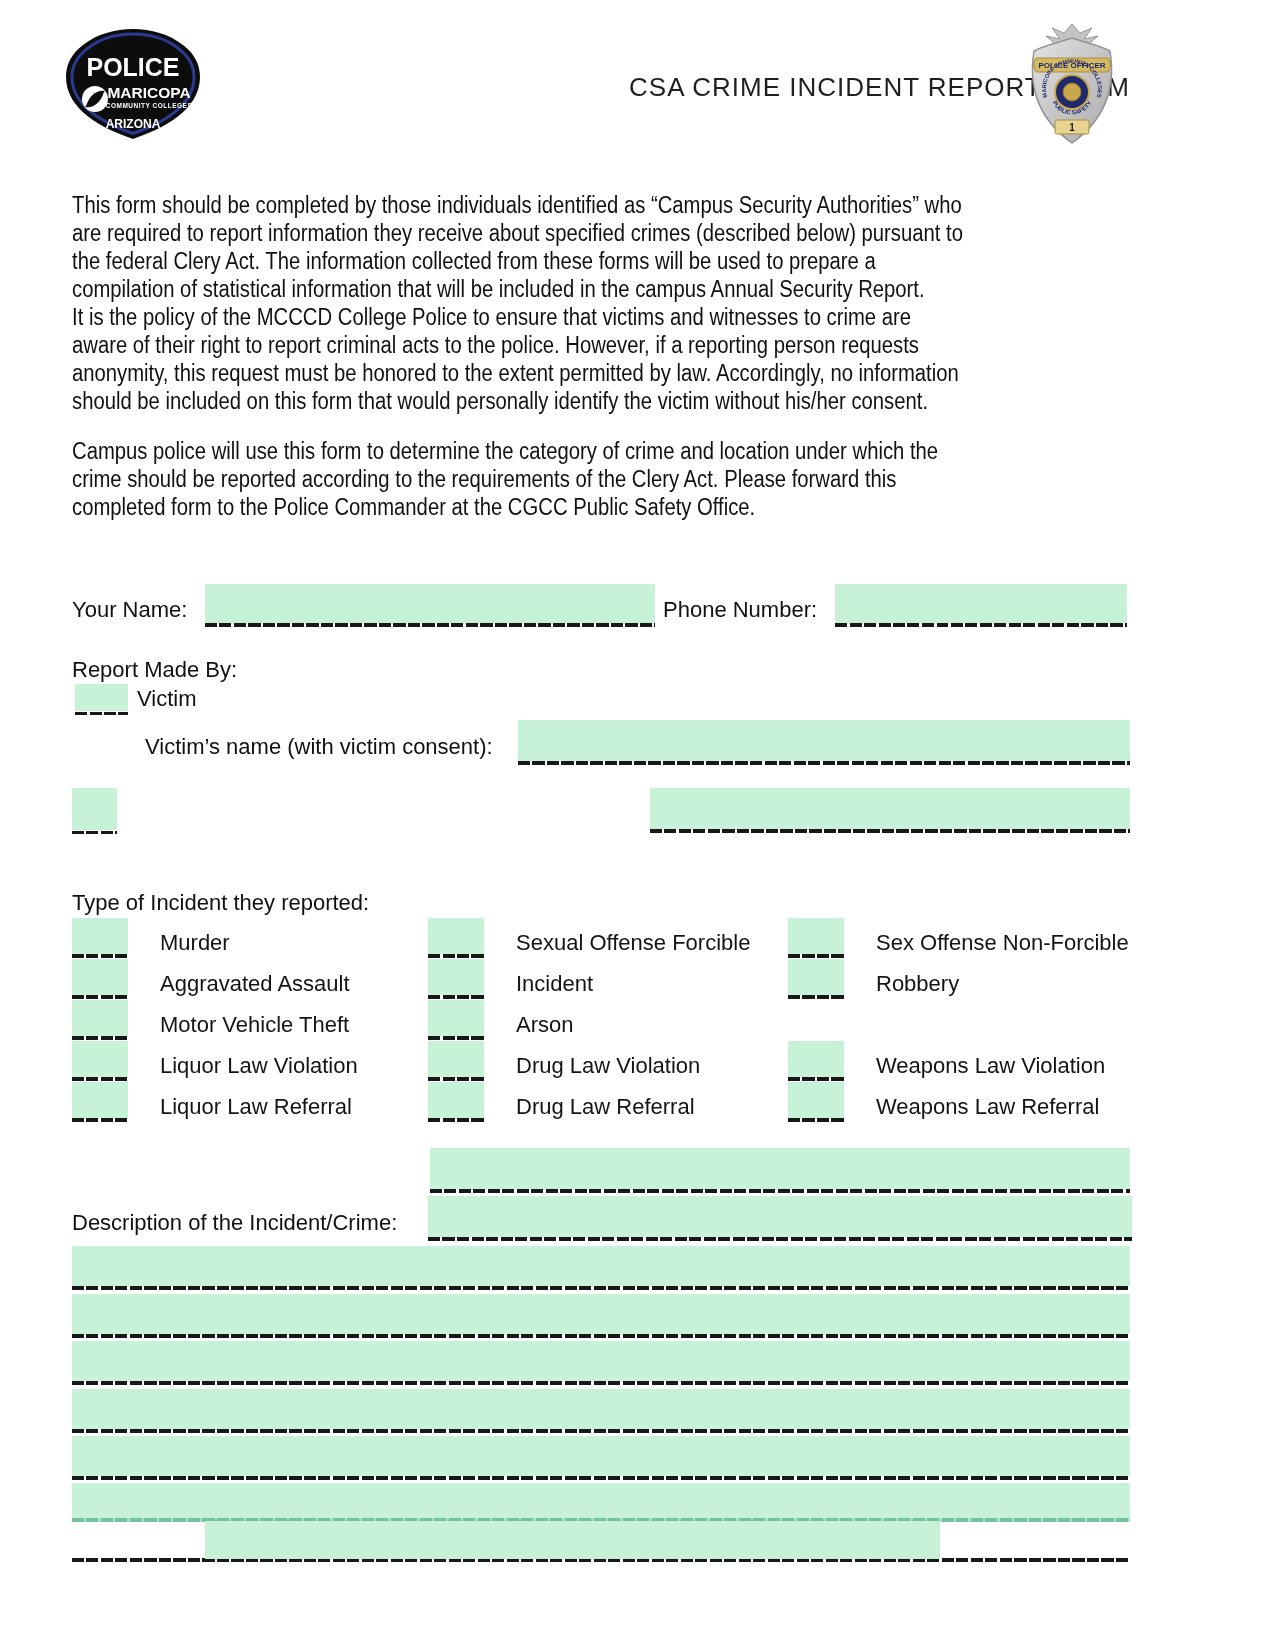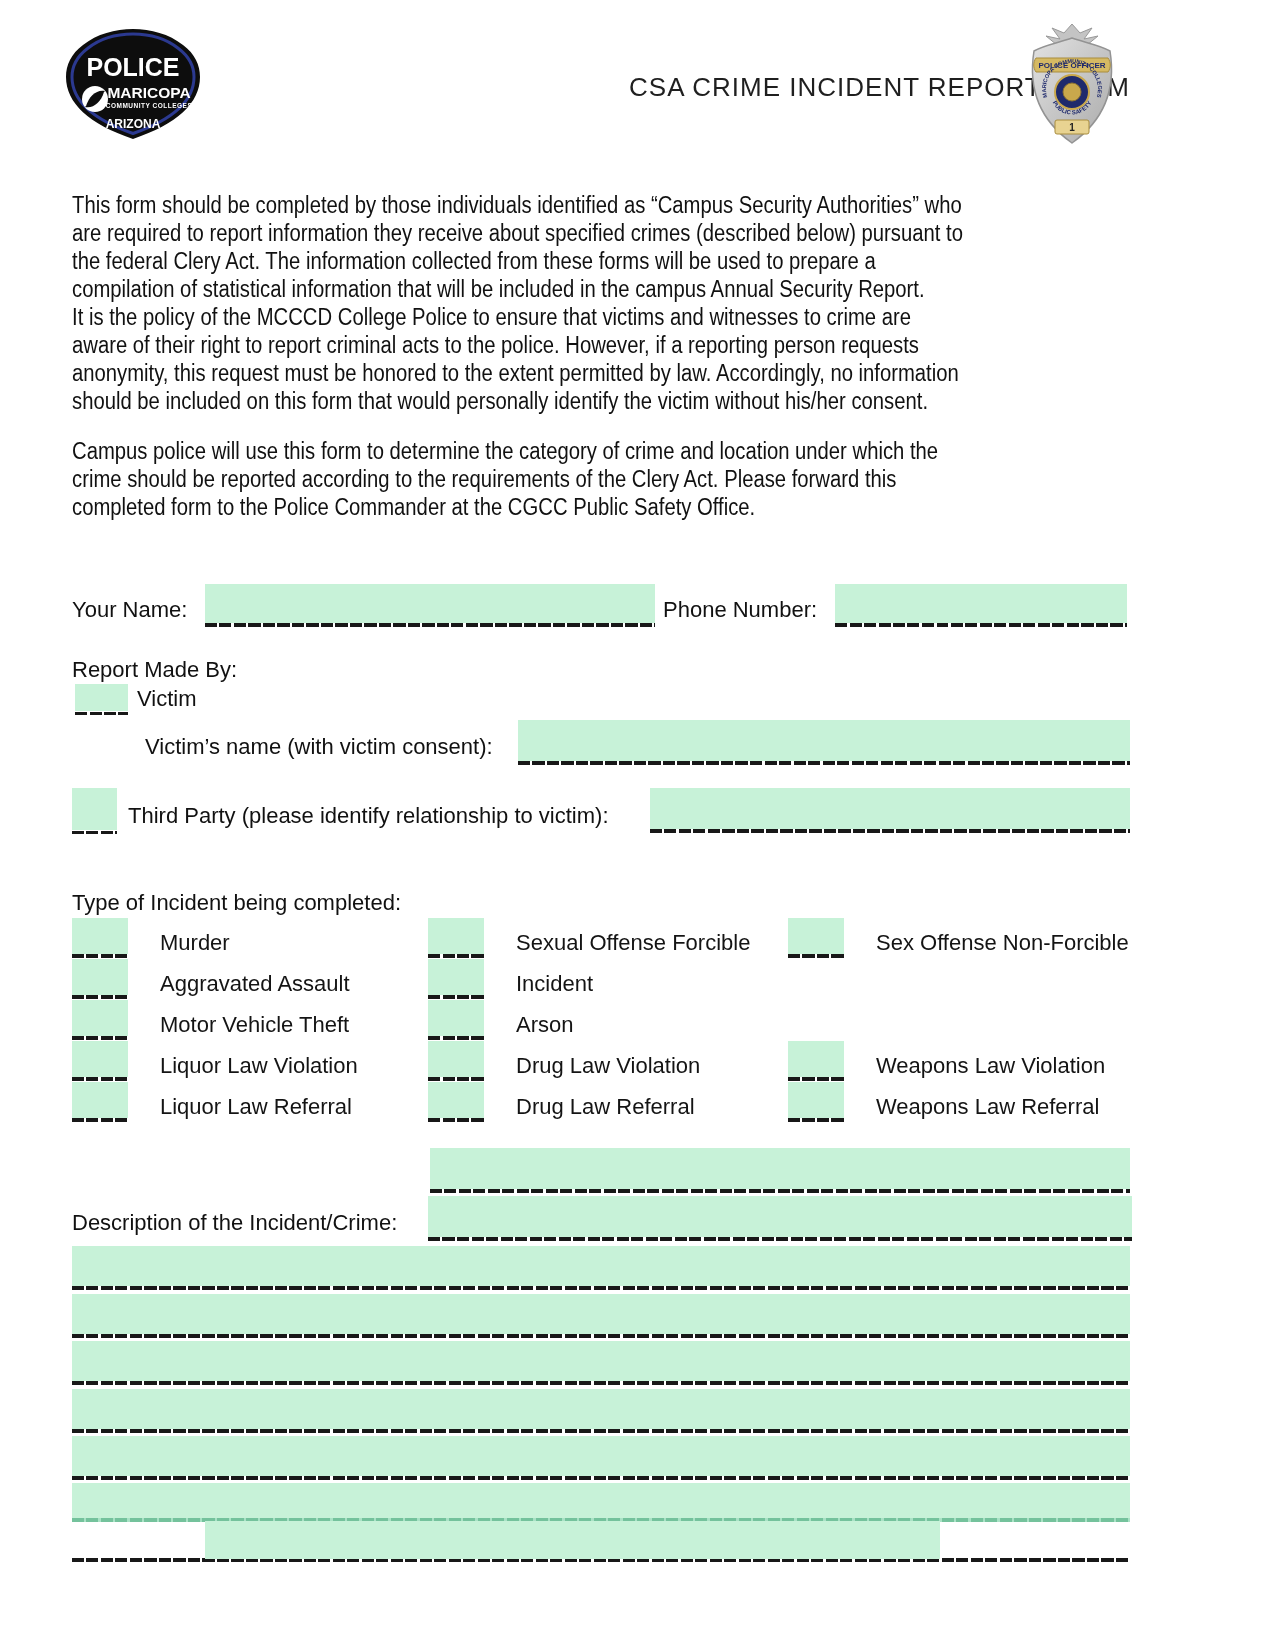--- a/index.html
+++ b/index.html
@@ -128,24 +128,23 @@
   <div class="field" style="left:835px;top:584px;width:292px;height:39px"></div>
 
   <div class="label" style="left:72px;top:657px">Report Made By:</div>
   <div class="cb" style="left:75px;top:684px;width:53px;height:27px"></div>
   <div class="label" style="left:137px;top:686px">Victim</div>
 
   <div class="label" style="left:145px;top:734px">Victim’s name (with victim consent):</div>
   <div class="field" style="left:518px;top:720px;width:612px;height:41px"></div>
 
   <div class="cb" style="left:72px;top:788px;width:45px;height:42px"></div>
-  <div class="label" style="left:128px;top:803px">Third Party (please identify relationship to victim):</div>
   <div class="field" style="left:650px;top:788px;width:480px;height:41px"></div>
 
-  <div class="label" style="left:72px;top:890px">Type of Incident being completed:</div>
+  <div class="label" style="left:72px;top:890px">Type of Incident they reported:</div>
 
   <div class="cell" style="left:72px;top:916px;width:350px">
     <span class="cbx"></span>
     <span class="cb-label">Murder</span>
   </div>
   <div class="cell" style="left:428px;top:916px;width:354px">
     <span class="cbx"></span>
     <span class="cb-label">Sexual Offense Forcible</span>
   </div>
   <div class="cell" style="left:788px;top:916px;width:360px">
@@ -153,20 +152,24 @@
     <span class="cb-label">Sex Offense Non-Forcible</span>
   </div>
 
   <div class="cell" style="left:72px;top:957px;width:350px">
     <span class="cbx"></span>
     <span class="cb-label">Aggravated Assault</span>
   </div>
   <div class="cell" style="left:428px;top:957px;width:354px">
     <span class="cbx"></span>
     <span class="cb-label">Incident</span>
+  </div>
+  <div class="cell" style="left:788px;top:957px;width:360px">
+    <span class="cbx"></span>
+    <span class="cb-label">Robbery</span>
   </div>
 
   <div class="cell" style="left:72px;top:998px;width:350px">
     <span class="cbx"></span>
     <span class="cb-label">Motor Vehicle Theft</span>
   </div>
   <div class="cell" style="left:428px;top:998px;width:354px">
     <span class="cbx"></span>
     <span class="cb-label">Arson</span>
   </div>

